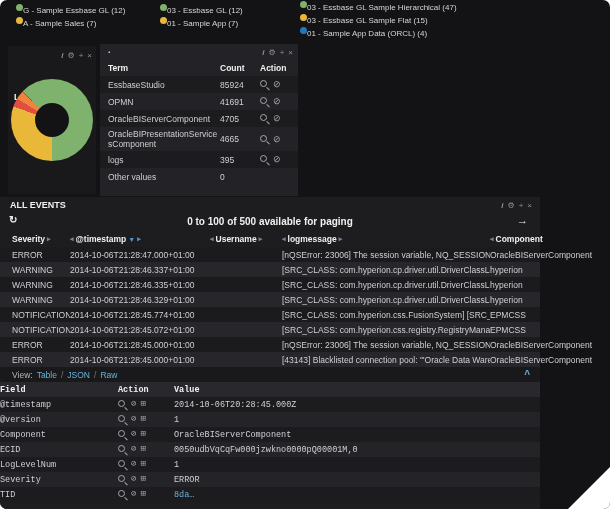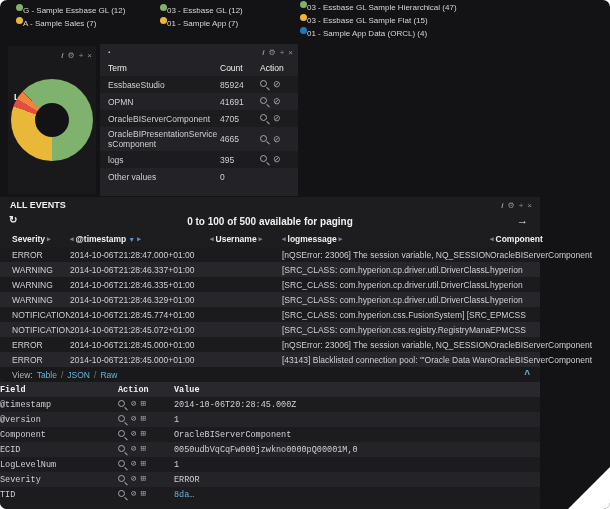--- a/index.html
+++ b/index.html
@@ -23,21 +23,21 @@
   .donut{position:absolute;left:3px;top:33px;width:82px;height:82px;border-radius:50%;}
   .donut-hole{position:absolute;left:50%;top:50%;width:34px;height:34px;margin:-17px 0 0 -17px;border-radius:50%;background:#131315;}
 
   
   .terms-panel{position:absolute;left:100px;top:44px;width:198px;height:152px;background:#232327;}
   .terms-title{position:absolute;left:8px;top:1px;font-size:9px;font-weight:bold;color:#ddd;}
   .terms-panel .panel-icons{right:5px;top:4px;}
   .terms-table{position:absolute;left:0;top:15px;width:198px;}
   .trow{display:grid;grid-template-columns:1fr 40px 34px;align-items:center;font-size:8.5px;padding:2px 4px 2px 8px;min-height:13px;color:#cfcfd4;}
   .trow .term{word-break:break-all;line-height:10px;}
-  .thead{font-weight:normal;color:#f0f0f0;}
+  .thead{font-weight:bold;color:#f0f0f0;}
   .terms-table .trow:nth-child(even){background:#1c1c1f;}
   .actions{display:flex;gap:4px;align-items:center;}
 
   
   .mag{position:relative;width:9px;height:9px;display:inline-block;cursor:pointer;}
   .mag::before{content:"";position:absolute;left:0;top:0;width:5px;height:5px;border:1px solid #a7a7ad;border-radius:50%;}
   .mag::after{content:"";position:absolute;left:6.5px;top:6.5px;width:4px;height:1.2px;background:#a7a7ad;transform:rotate(45deg);transform-origin:0 0;}
   .uicon{color:#a7a7ad;font-size:9px;line-height:9px;cursor:pointer;}
 
   

